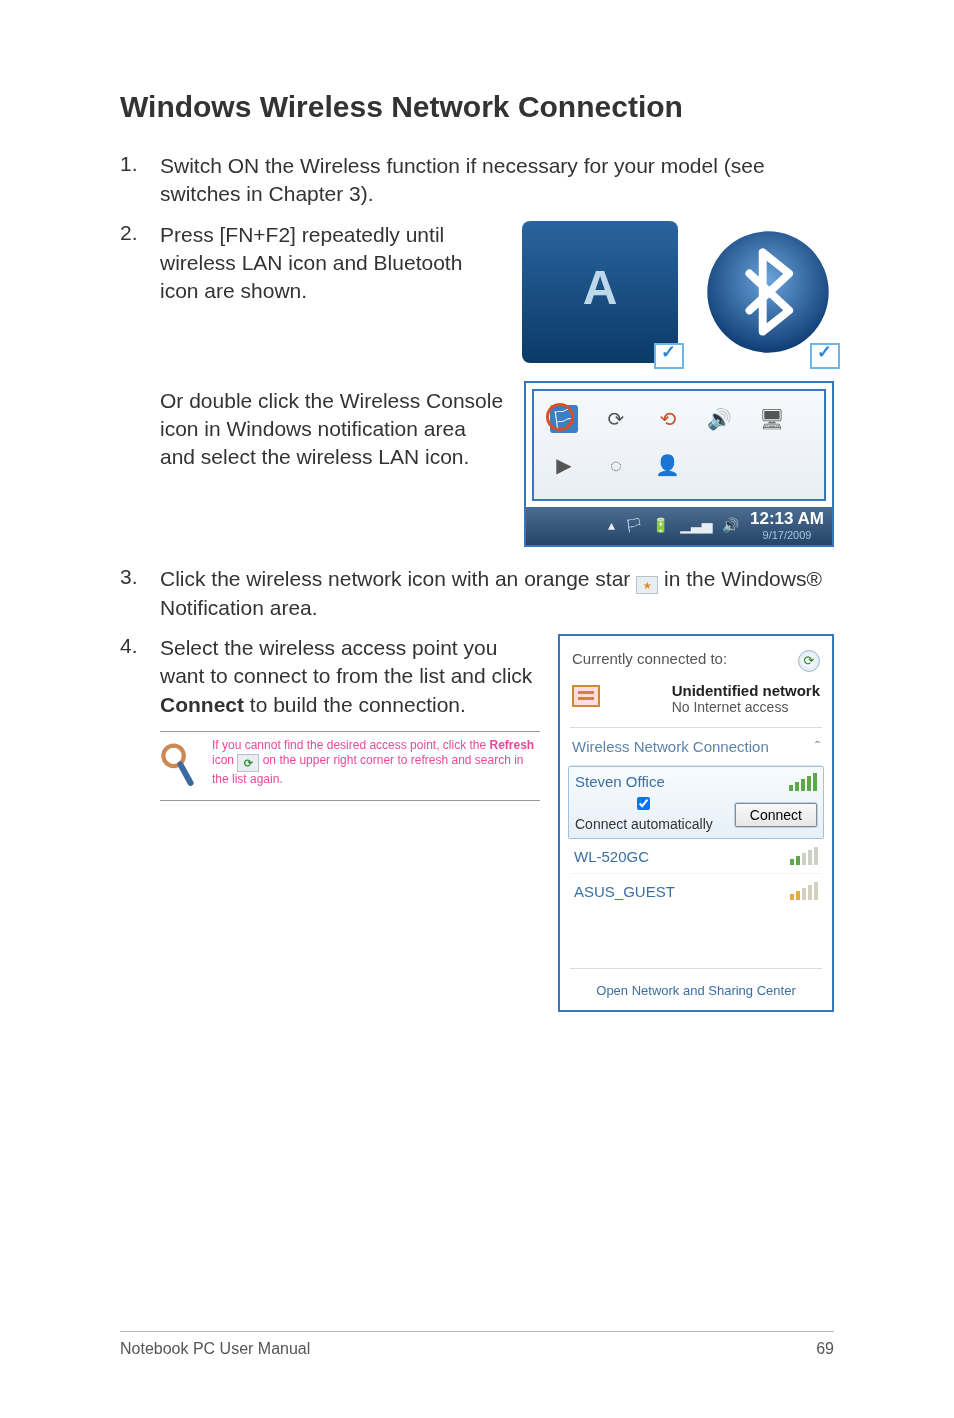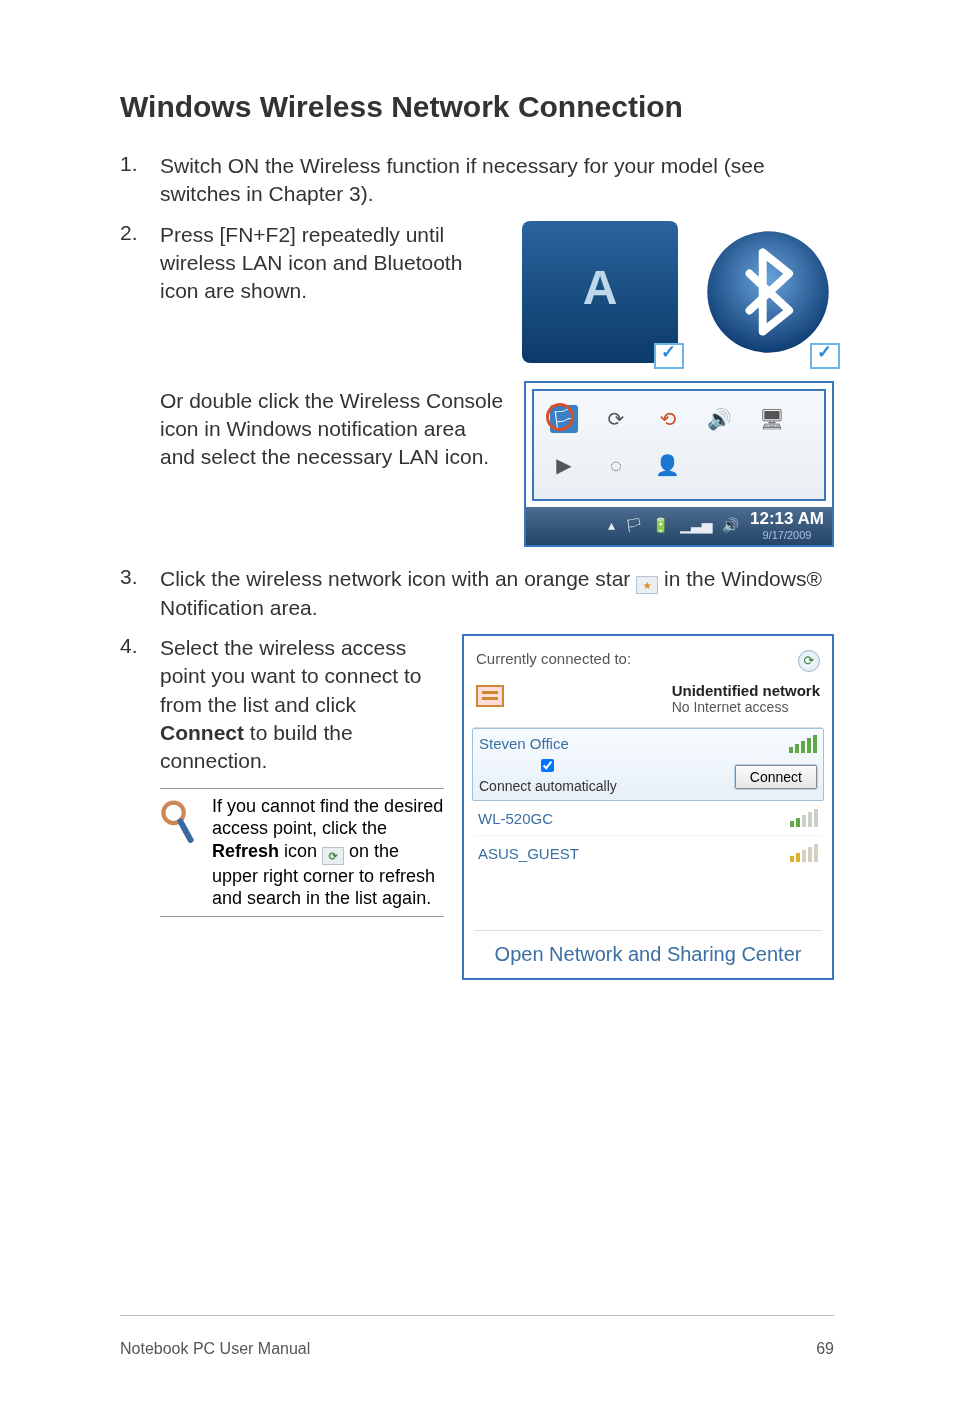--- a/index.html
+++ b/index.html
@@ -206,33 +206,33 @@
     font-weight: bold;
   }
 
   .note-block {
     display: flex;
     gap: 16px;
     border-top: 1px solid #999;
     border-bottom: 1px solid #999;
     padding: 6px 0;
     margin-top: 10px;
-    font-size: 18px;
+    font-size: 12px;
     line-height: 1.25;
-    color: #000000;
+    color: #ec4899;
   }
   .note-icon {
     width: 36px;
     flex-shrink: 0;
     padding-top: 4px;
   }
   .note-icon svg { width: 34px; height: 48px; }
 
   .net-popup {
-    width: 372px;
+    width: 276px;
     border: 2px solid #3a76bd;
     background: #fff;
     padding: 10px 10px 0 10px;
     font-size: 15px;
   }
   .np-header {
     padding: 4px 2px 10px 2px;
     display: flex;
     justify-content: space-between;
     align-items: flex-start;
@@ -351,29 +351,29 @@
   .sig span:nth-child(2){height:9px}
   .sig span:nth-child(3){height:12px}
   .sig span:nth-child(4){height:15px}
   .sig span:nth-child(5){height:18px}
   .np-footer {
     border-top: 1px solid #d9dde2;
     text-align: center;
     padding: 12px 0;
     margin-top: 60px;
   }
-  .np-footer a { color: #3b6fa3; text-decoration: none; font-size: 20px; }
+  .np-footer a { color: #3b6fa3; text-decoration: none; font-size: 13px; }
 
   .page-footer {
     position: absolute;
     bottom: 60px;
     left: 120px;
     right: 120px;
     border-top: 1px solid #b9bfc5;
-    padding-top: 24px;
+    padding-top: 8px;
     display: flex;
     justify-content: space-between;
     font-size: 16px;
     color: #555;
   }
 
   .step-4-row {
     display: flex;
     gap: 18px;
     margin-top: 8px;
@@ -413,21 +413,21 @@
               </defs>
               <circle cx="50" cy="50" r="46" fill="url(#bt)"></circle>
               <path d="M46 20 L46 80 L66 64 L36 36 M46 20 L66 36 L36 64" stroke="#fff" stroke-width="6" fill="none" stroke-linejoin="round" stroke-linecap="round"></path>
             </svg>
             <span class="check">✓</span>
           </div>
         </div>
       </div>
 
       <div class="tray-block">
-        <div class="tray-txt">Or double click the Wireless Console icon in Windows notification area and select the necessary LAN icon.</div>
+        <div class="tray-txt">Or double click the Wireless Console icon in Windows notification area and select the wireless LAN icon.</div>
         <div class="tray-popup">
           <div class="tray-popup-inner">
             <div class="tray-icons">
               <div class="ti flag">
                 <div class="flag-circle"></div>🏳
               </div>
               <div class="ti">⟳</div>
               <div class="ti" style="color:#c94f2a">⟲</div>
               <div class="ti">🔊</div>
               <div class="ti">🖥</div>
@@ -492,20 +492,24 @@
       </div>
       <div class="np-current">
         <div class="neticon">
             <div class="body"></div>
           </div>
         <div>
           <div class="title">Unidentified network</div>
           <div class="sub">No Internet access</div>
         </div>
       </div>
+      <div class="np-section-title">
+        <span>Wireless Network Connection</span>
+        <span style="color:#5d83a9">ˆ</span>
+      </div>
 
       <div class="np-item selected">
         <div class="row1">
           <span>Steven Office</span>
           <span class="sig">
               <span></span>
               <span></span>
               <span></span>
               <span></span>
               <span></span>

